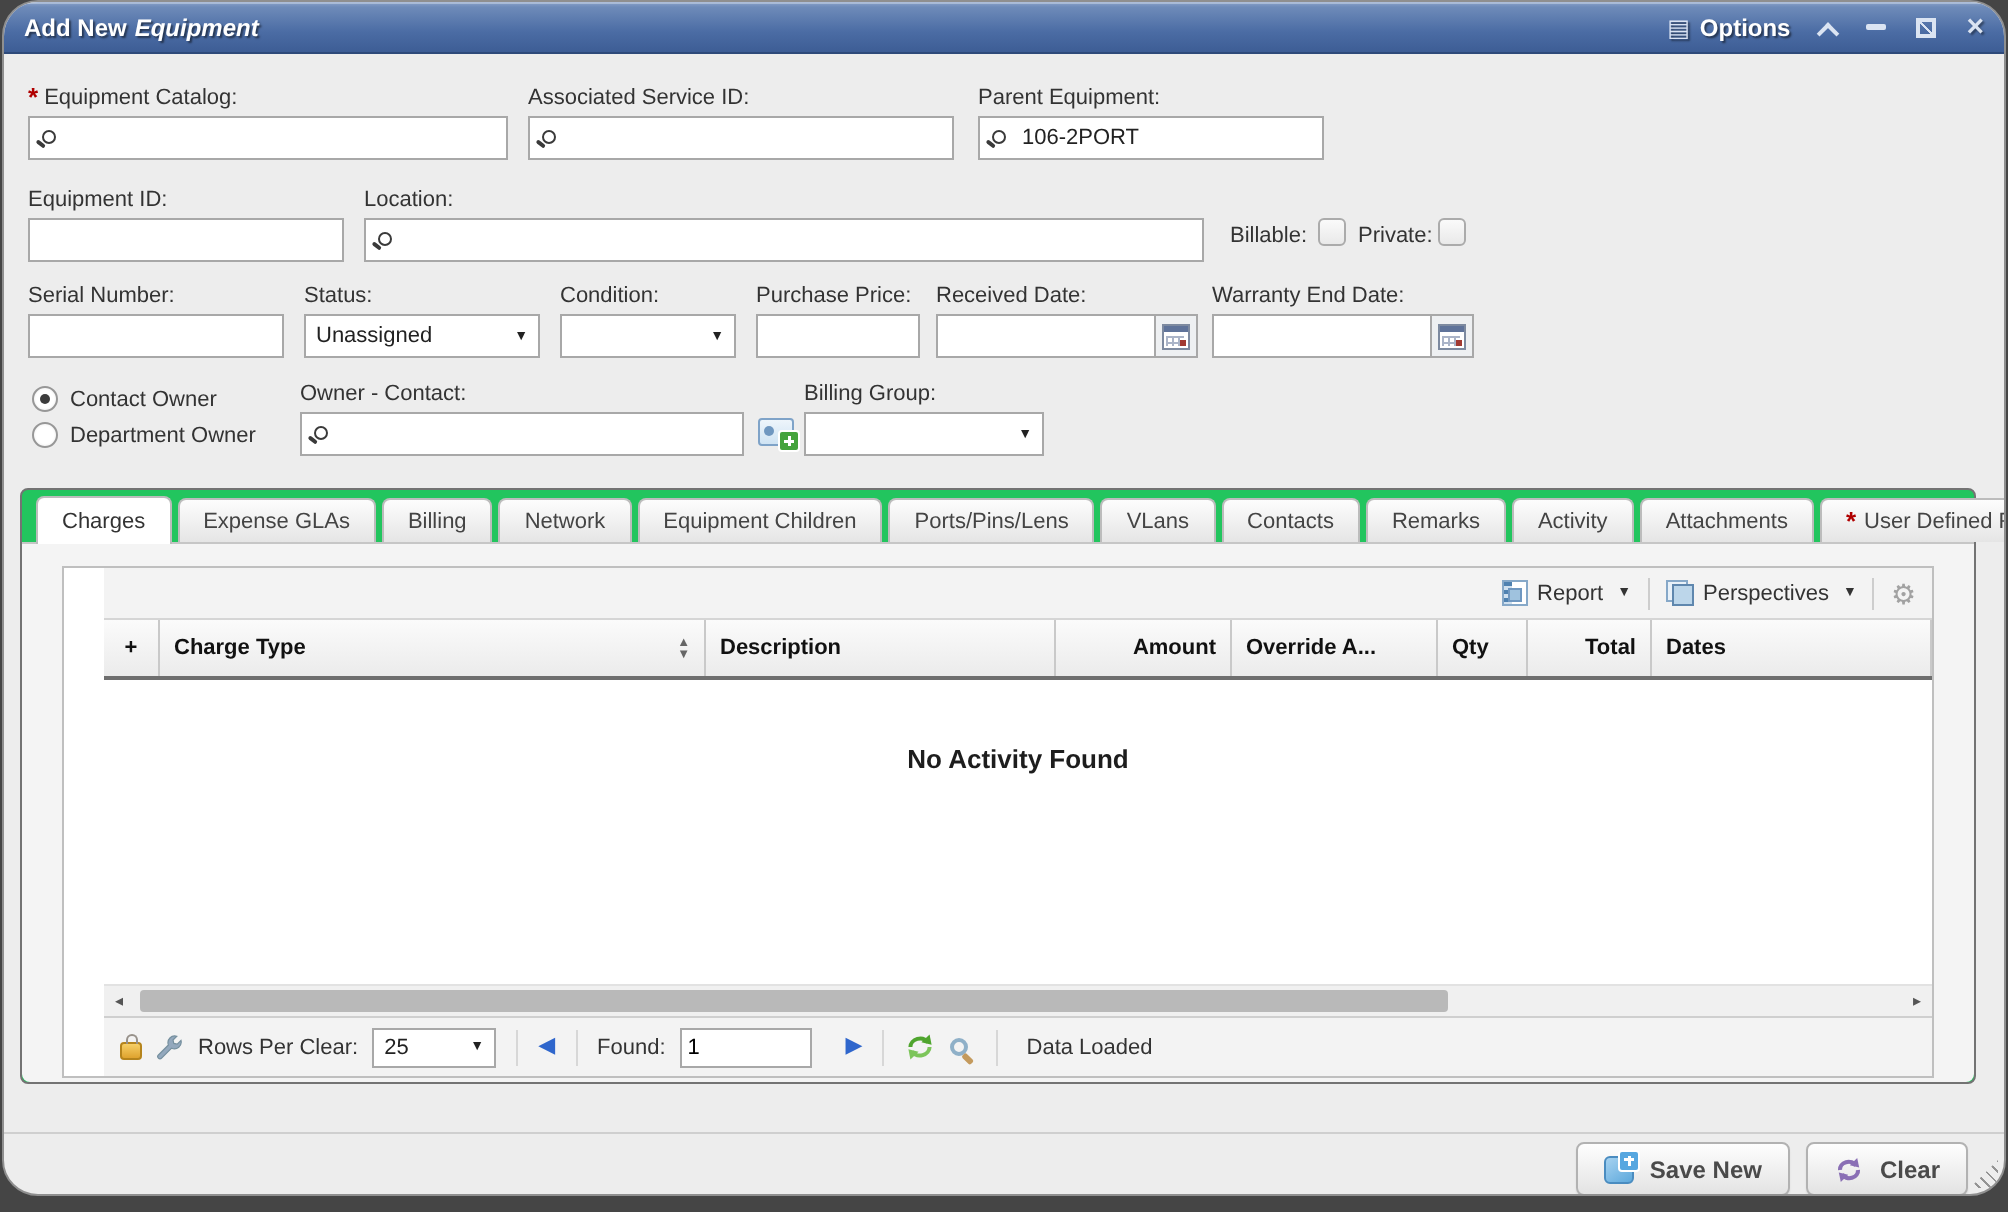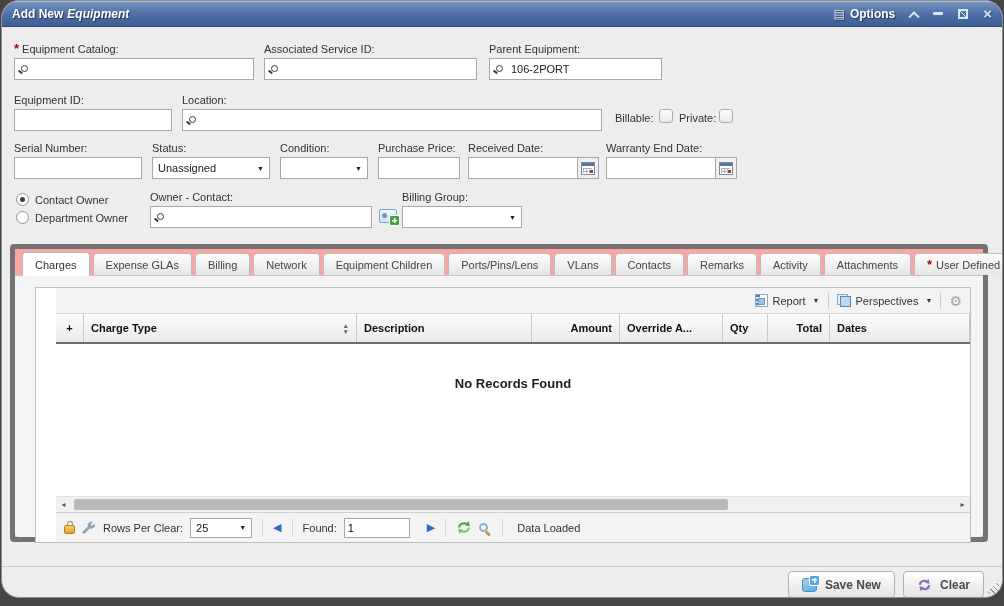--- a/index.html
+++ b/index.html
@@ -51,22 +51,22 @@
     background:radial-gradient(#fff 55%,#e4e4e4);position:relative;flex:none;}
   .radio.checked::after{content:"";position:absolute;inset:3px;border-radius:50%;background:#3c3c3c;}
   .rlbl{font-size:11px;color:#333;white-space:nowrap;}
   .inline-lbl{position:absolute;font-size:11px;color:#333;white-space:nowrap;}
   .contact-ic{position:absolute;width:18px;height:14px;border:1px solid #7fa3c8;border-radius:2px;
     background:linear-gradient(#eef5fb,#cfe3f3);}
   .contact-ic::before{content:"";position:absolute;left:2px;top:3px;width:5px;height:5px;border-radius:50%;background:#6f97c0;}
   .contact-ic::after{content:"";position:absolute;right:-4px;bottom:-4px;width:9px;height:9px;border-radius:2px;border:1px solid #fff;
     background:linear-gradient(#fff,#fff) 50% 50%/5px 1.5px no-repeat,linear-gradient(#fff,#fff) 50% 50%/1.5px 5px no-repeat,#44a33c;}
   
-  .panel{position:absolute;left:8px;top:243px;width:978px;height:298px;background:#fca5a5;
-    border:5px solid #737373;border-radius:4px;}
+  .panel{position:absolute;left:8px;top:243px;width:978px;height:298px;background:#22c55e;
+    border:1px solid #737373;border-radius:4px;}
   .tabs{position:absolute;left:7px;top:3px;right:7px;height:23px;display:flex;gap:3px;align-items:flex-end;z-index:2;}
   .tab{height:22px;padding:0 12px;display:flex;align-items:center;gap:4px;white-space:nowrap;
     background:linear-gradient(#fdfdfd,#e5e5e5);border:1px solid #bcbcbc;border-bottom:none;
     border-radius:4px 4px 0 0;font-size:11px;color:#444;}
   .tab.active{background:#fff;height:24px;margin-bottom:-1px;color:#333;}
   .panel-inner{position:absolute;left:0;right:0;top:26px;bottom:0;border-top:1px solid #c6c6c6;
     background:#f4f4f4;border-radius:0 0 4px 4px;}
   
   .grid{position:absolute;left:20px;top:11px;width:936px;border:1px solid #bfbfbf;background:#fff;padding-left:20px;}
   .gtoolbar{height:26px;display:flex;align-items:center;justify-content:flex-end;gap:8px;
@@ -369,21 +369,21 @@
             </div>
           <div class="hc" style="width:140px">
               <span>Dates</span>
             </div>
           <div class="hc last">
               <span>Bill</span>
             </div>
         </div>
 
         <div class="gbody">
-          <div class="nrf">No Records Found</div>
+          <div class="nrf">No Activity Found</div>
         </div>
 
         <div class="hscroll">
           <span class="hs-btn">◂</span>
           <div class="hs-track">
             <div class="hs-thumb"></div>
           </div>
           <span class="hs-btn">▸</span>
         </div>
 

